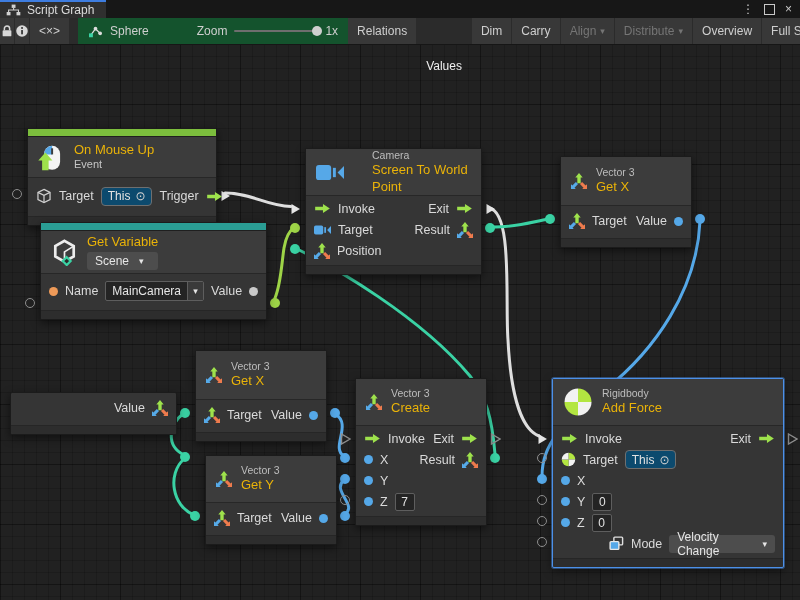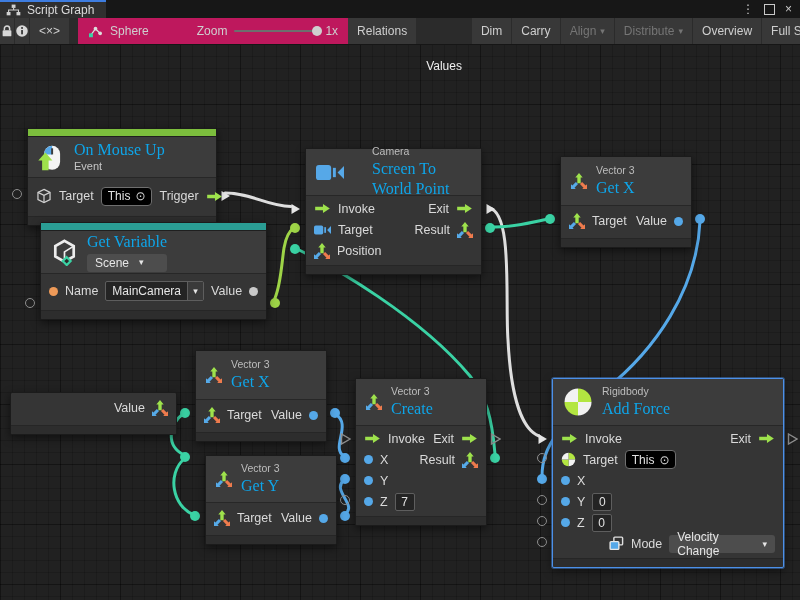--- a/index.html
+++ b/index.html
@@ -18,21 +18,21 @@
   
   .toolbar{position:absolute;top:18px;left:0;width:800px;height:26px;background:#2b2b2b;
            border-bottom:1px solid #161616;display:flex;align-items:stretch;z-index:50;
            color:#cfcfcf;font-size:12px;}
   .tb-btn{display:flex;align-items:center;justify-content:center;background:#383838;
           padding:0 9px;margin-right:1px;white-space:nowrap;}
   .tb-btn.icon-btn{width:26px;padding:0;}
   .tb-btn.wide{width:58px;}
   .tb-btn.active{background:#a16207;color:#efefef;margin-top:48px;}
   .tb-btn.disabled{color:#757575;align-items:center;}
-  .tb-mid{display:flex;align-items:center;gap:7px;padding:0 10px;background:#be185d;margin-left:8px;}
+  .tb-mid{display:flex;align-items:center;gap:7px;padding:0 10px;background:#14532d;margin-left:8px;}
   .slider-track{position:relative;width:84px;height:2px;background:#6e6e6e;border-radius:1px;}
   .slider-handle{position:absolute;right:-4px;top:-4px;width:10px;height:10px;border-radius:50%;
                  background:#cfcfcf;}
   .tb-right{margin-left:auto;display:flex;align-items:stretch;}
   .caret{font-size:9px;margin-left:4px;}
   
   #canvas{position:absolute;top:44px;left:0;width:800px;height:556px;
     background-color:#212121;
     background-image:
       linear-gradient(rgba(0,0,0,.30) 1px,transparent 1px),
@@ -44,29 +44,29 @@
   
   .node{position:absolute;z-index:3;background:#353535;border:1px solid #1b1b1b;border-radius:2px;
         box-shadow:0 3px 8px rgba(0,0,0,.5);color:#d9d9d9;}
   .node.selected{border:1px solid #4c90e8;box-shadow:0 0 0 1px rgba(76,144,232,.45),0 3px 8px rgba(0,0,0,.5);}
   .accent{height:7px;border-bottom:1px solid #1f1f1f;}
   .header{display:flex;align-items:center;gap:9px;padding:0 10px;background:#3c3c3c;
           border-bottom:1px solid #272727;}
   .hicon{display:flex;align-items:center;justify-content:center;flex:0 0 auto;}
   .htext{display:flex;flex-direction:column;justify-content:center;line-height:1.25;}
   .kicker{font-size:10.5px;color:#bdbdbd;}
-  .title{font-size:16px;color:#0ea5e9;font-family:Liberation Serif, serif;}
+  .title{font-size:13px;color:#eab308;}
   .sub{font-size:11px;color:#c6c6c6;}
   .hdrop{margin-top:2px;}
   .rows{padding-top:2px;}
   .row{display:flex;align-items:center;gap:7px;padding:0 8px;font-size:12.5px;color:#dadada;}
   .rspace{margin-left:auto;display:flex;align-items:center;gap:7px;}
   .port-dot{width:9px;height:9px;border-radius:50%;flex:0 0 auto;}
   .mini{display:flex;align-items:center;flex:0 0 auto;}
-  .field{display:inline-flex;align-items:center;gap:5px;background:#000000;border:1px solid #6f6f6f;
+  .field{display:inline-flex;align-items:center;gap:5px;background:#0c4a6e;border:1px solid #6f6f6f;
          border-radius:4px;padding:0 6px;height:17px;font-size:12px;color:#e2e2e2;}
   .field .ticon{font-size:12px;color:#cfcfcf;}
   .inputbox{display:inline-flex;align-items:center;justify-content:center;background:#242424;
             border:1px solid #5e5e5e;border-radius:2px;min-width:12px;height:16px;padding:0 3px;
             font-size:12px;color:#e2e2e2;}
   .drop-pill{display:inline-flex;align-items:center;gap:6px;background:#4d4d4d;border-radius:3px;
              height:18px;padding:0 8px;font-size:12px;color:#e6e6e6;}
   .drop-box{display:inline-flex;align-items:stretch;background:#242424;border:1px solid #5e5e5e;
             border-radius:2px;height:18px;font-size:12px;color:#e6e6e6;}
   .drop-box .txt{display:flex;align-items:center;padding:0 6px;}

